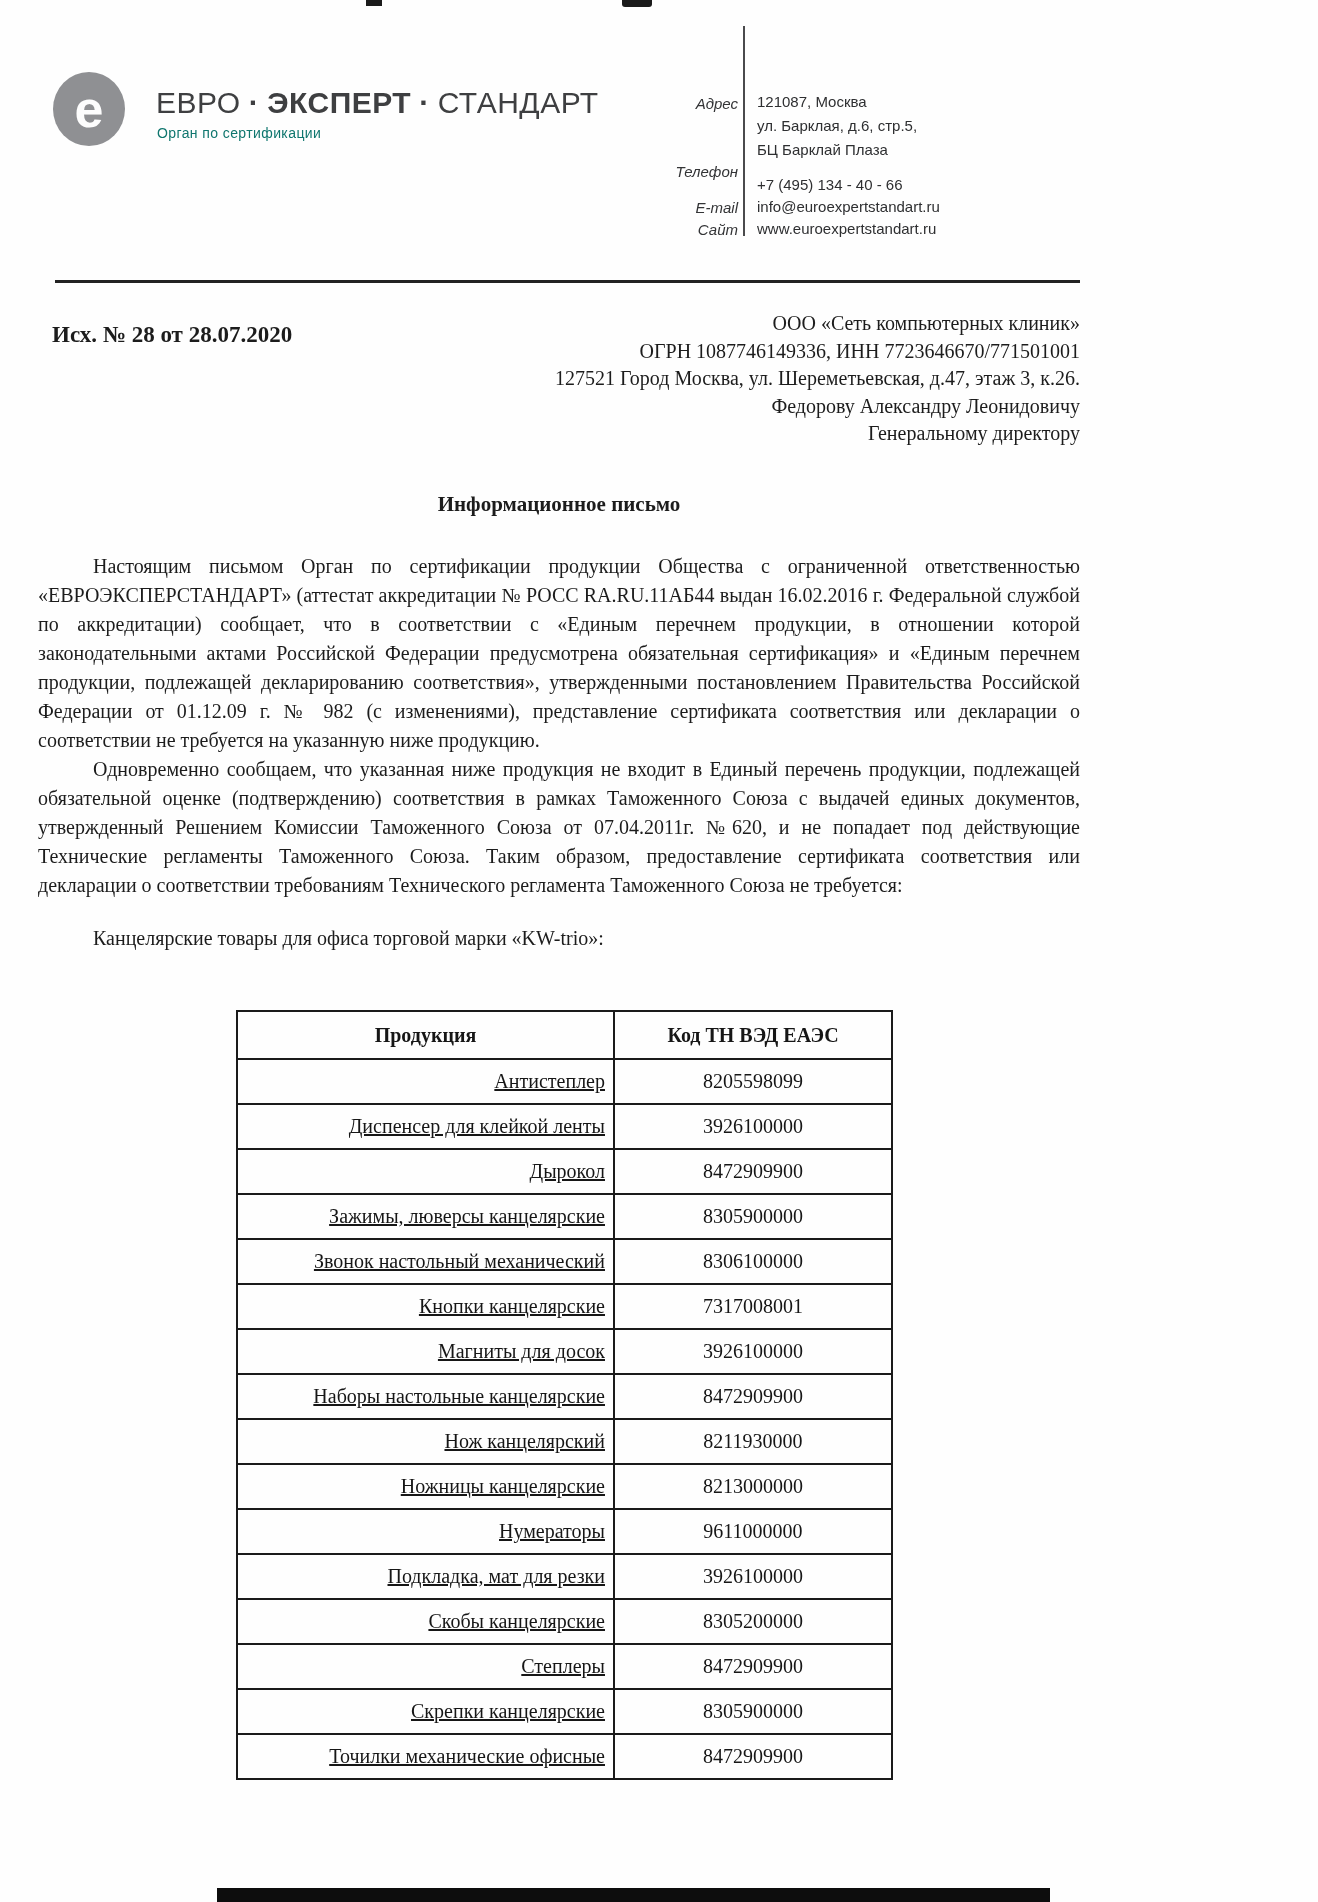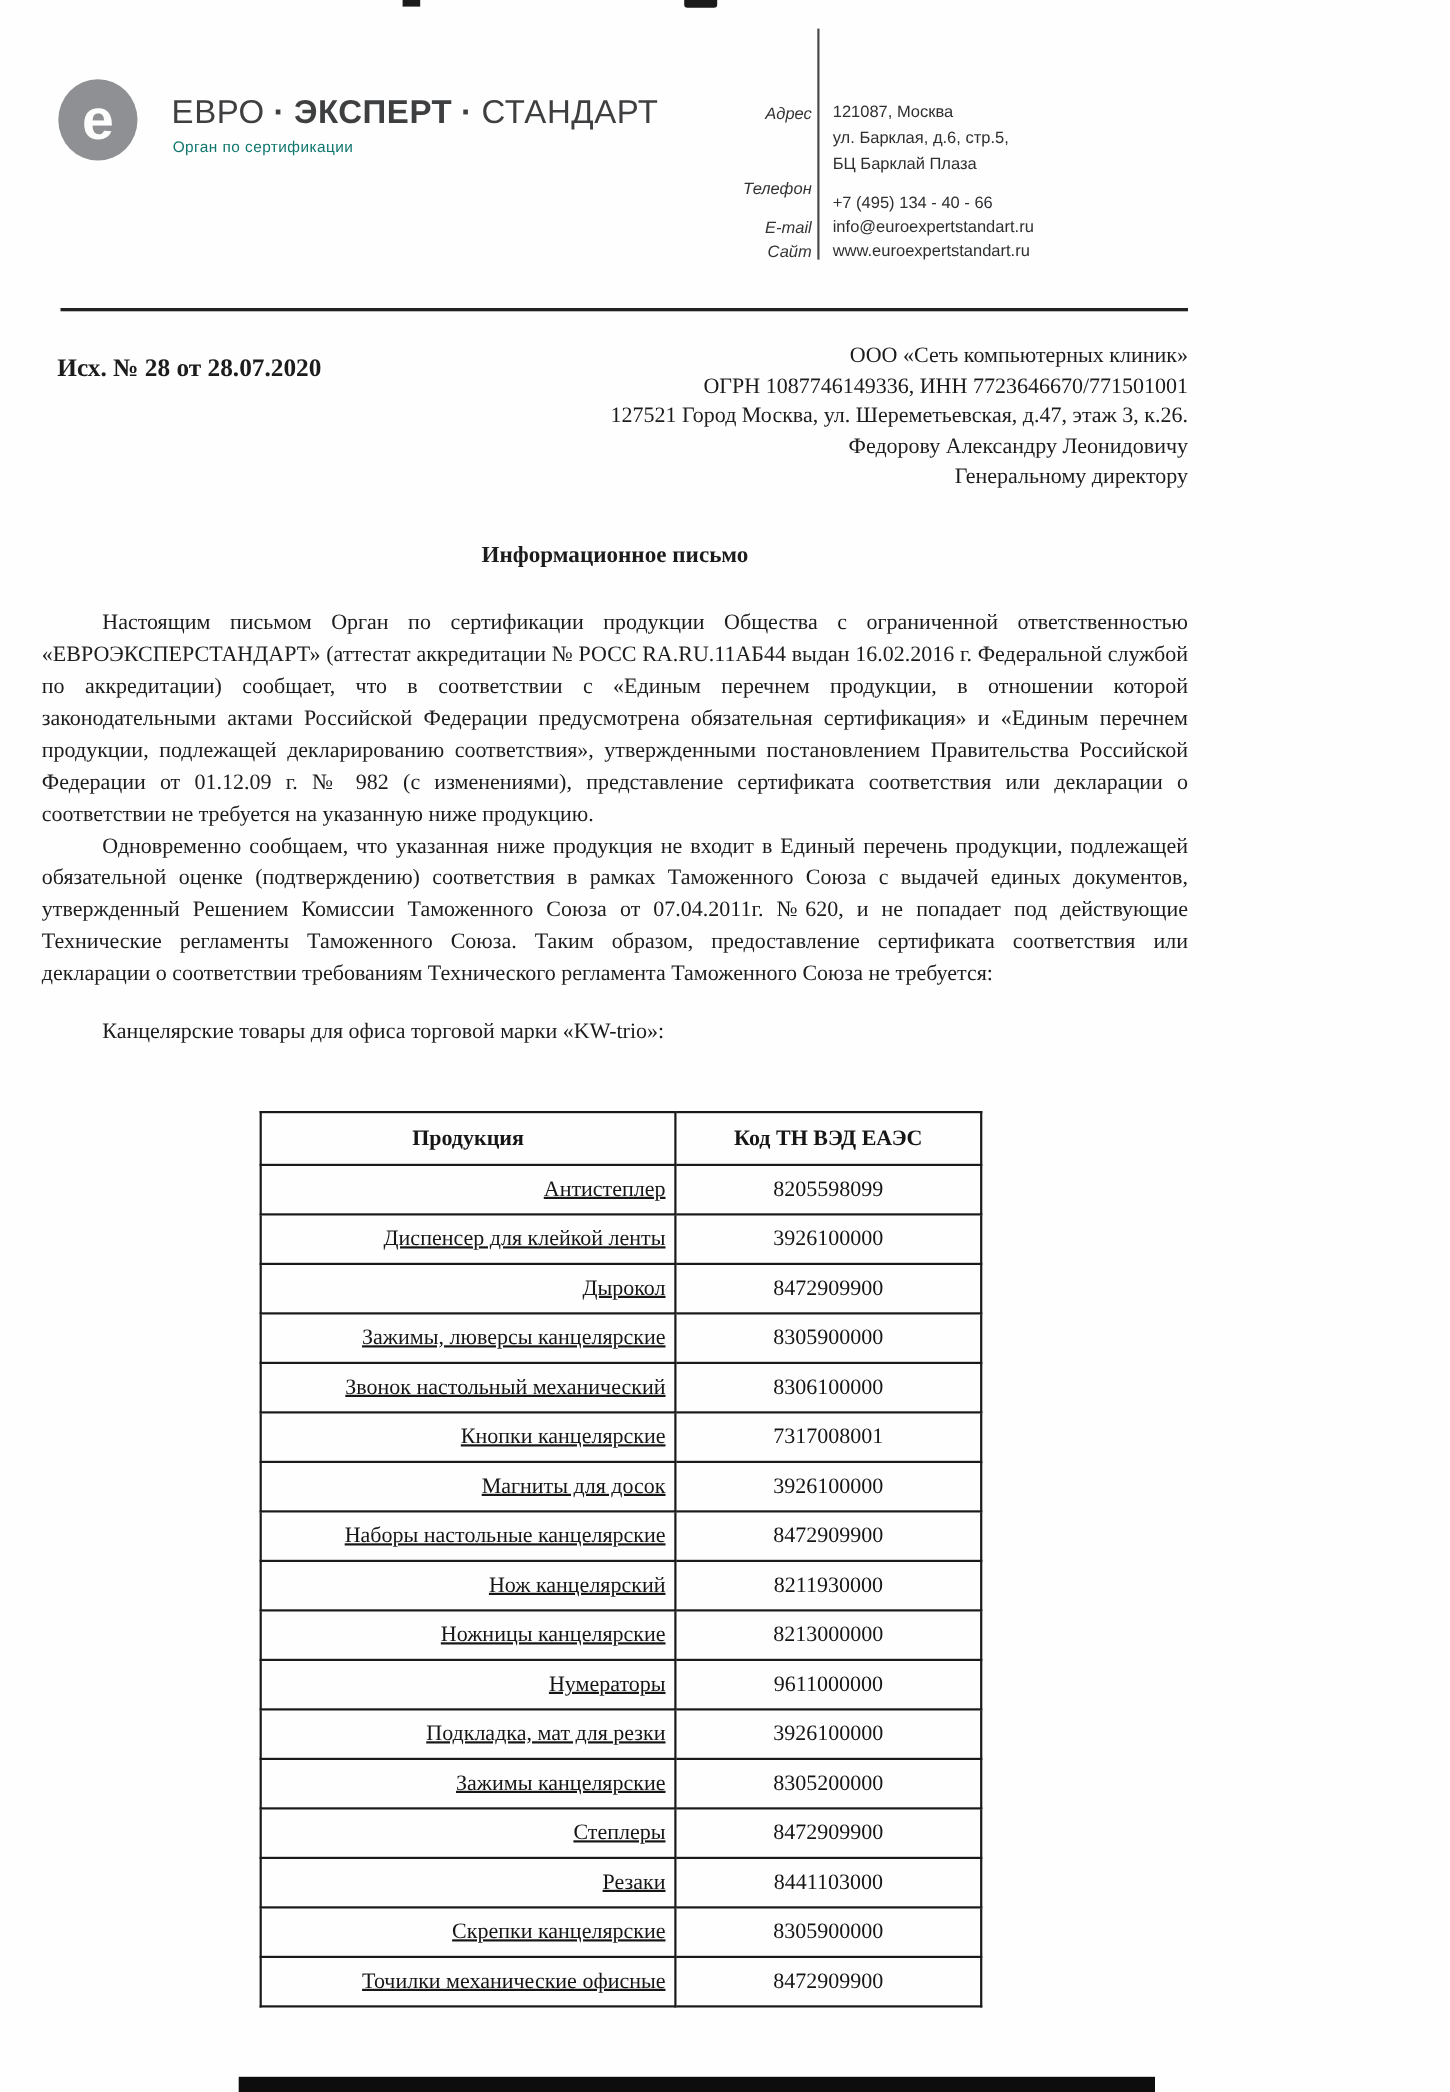--- a/index.html
+++ b/index.html
@@ -204,30 +204,26 @@
       </tr>
         <tr>
         <td class="c1">Нумераторы</td>
         <td class="c2">9611000000</td>
       </tr>
         <tr>
         <td class="c1">Подкладка, мат для резки</td>
         <td class="c2">3926100000</td>
       </tr>
         <tr>
-        <td class="c1">Зажимы канцелярские</td>
+        <td class="c1">Скобы канцелярские</td>
         <td class="c2">8305200000</td>
       </tr>
         <tr>
         <td class="c1">Степлеры</td>
         <td class="c2">8472909900</td>
-      </tr>
-        <tr>
-        <td class="c1">Резаки</td>
-        <td class="c2">8441103000</td>
       </tr>
         <tr>
         <td class="c1">Скрепки канцелярские</td>
         <td class="c2">8305900000</td>
       </tr>
         <tr>
         <td class="c1">Точилки механические офисные</td>
         <td class="c2">8472909900</td>
       </tr>
       </tbody>

